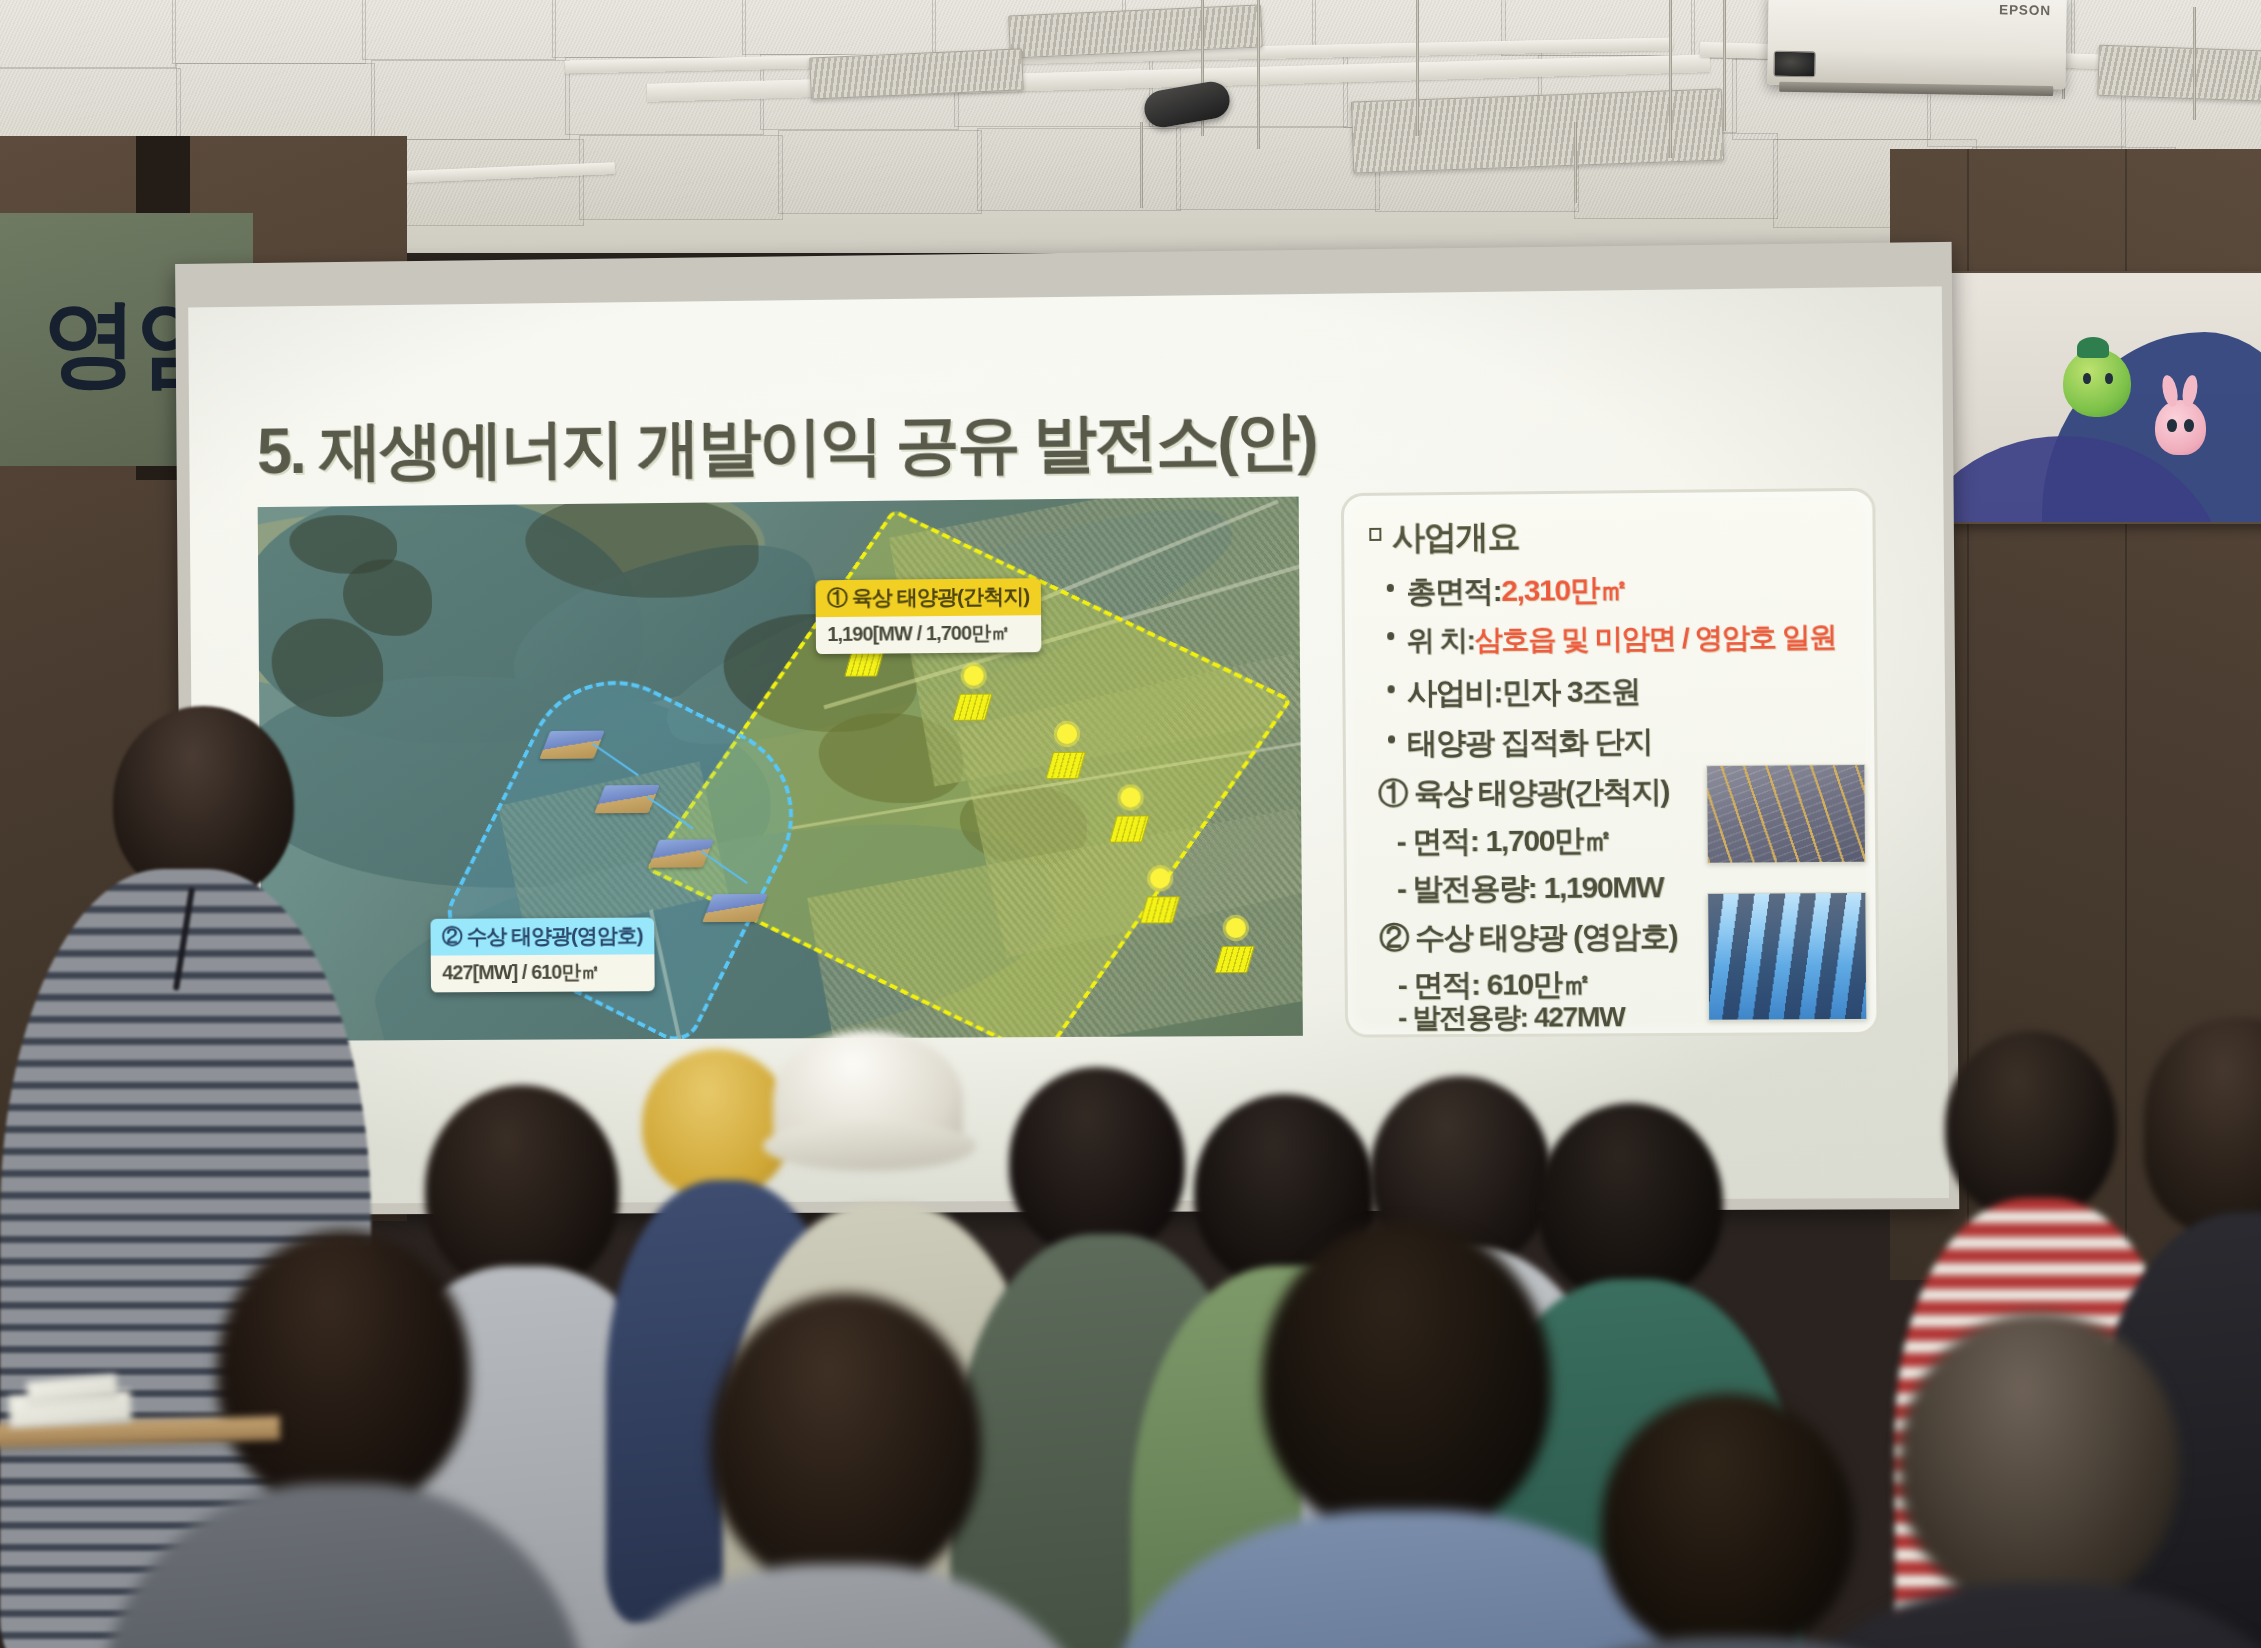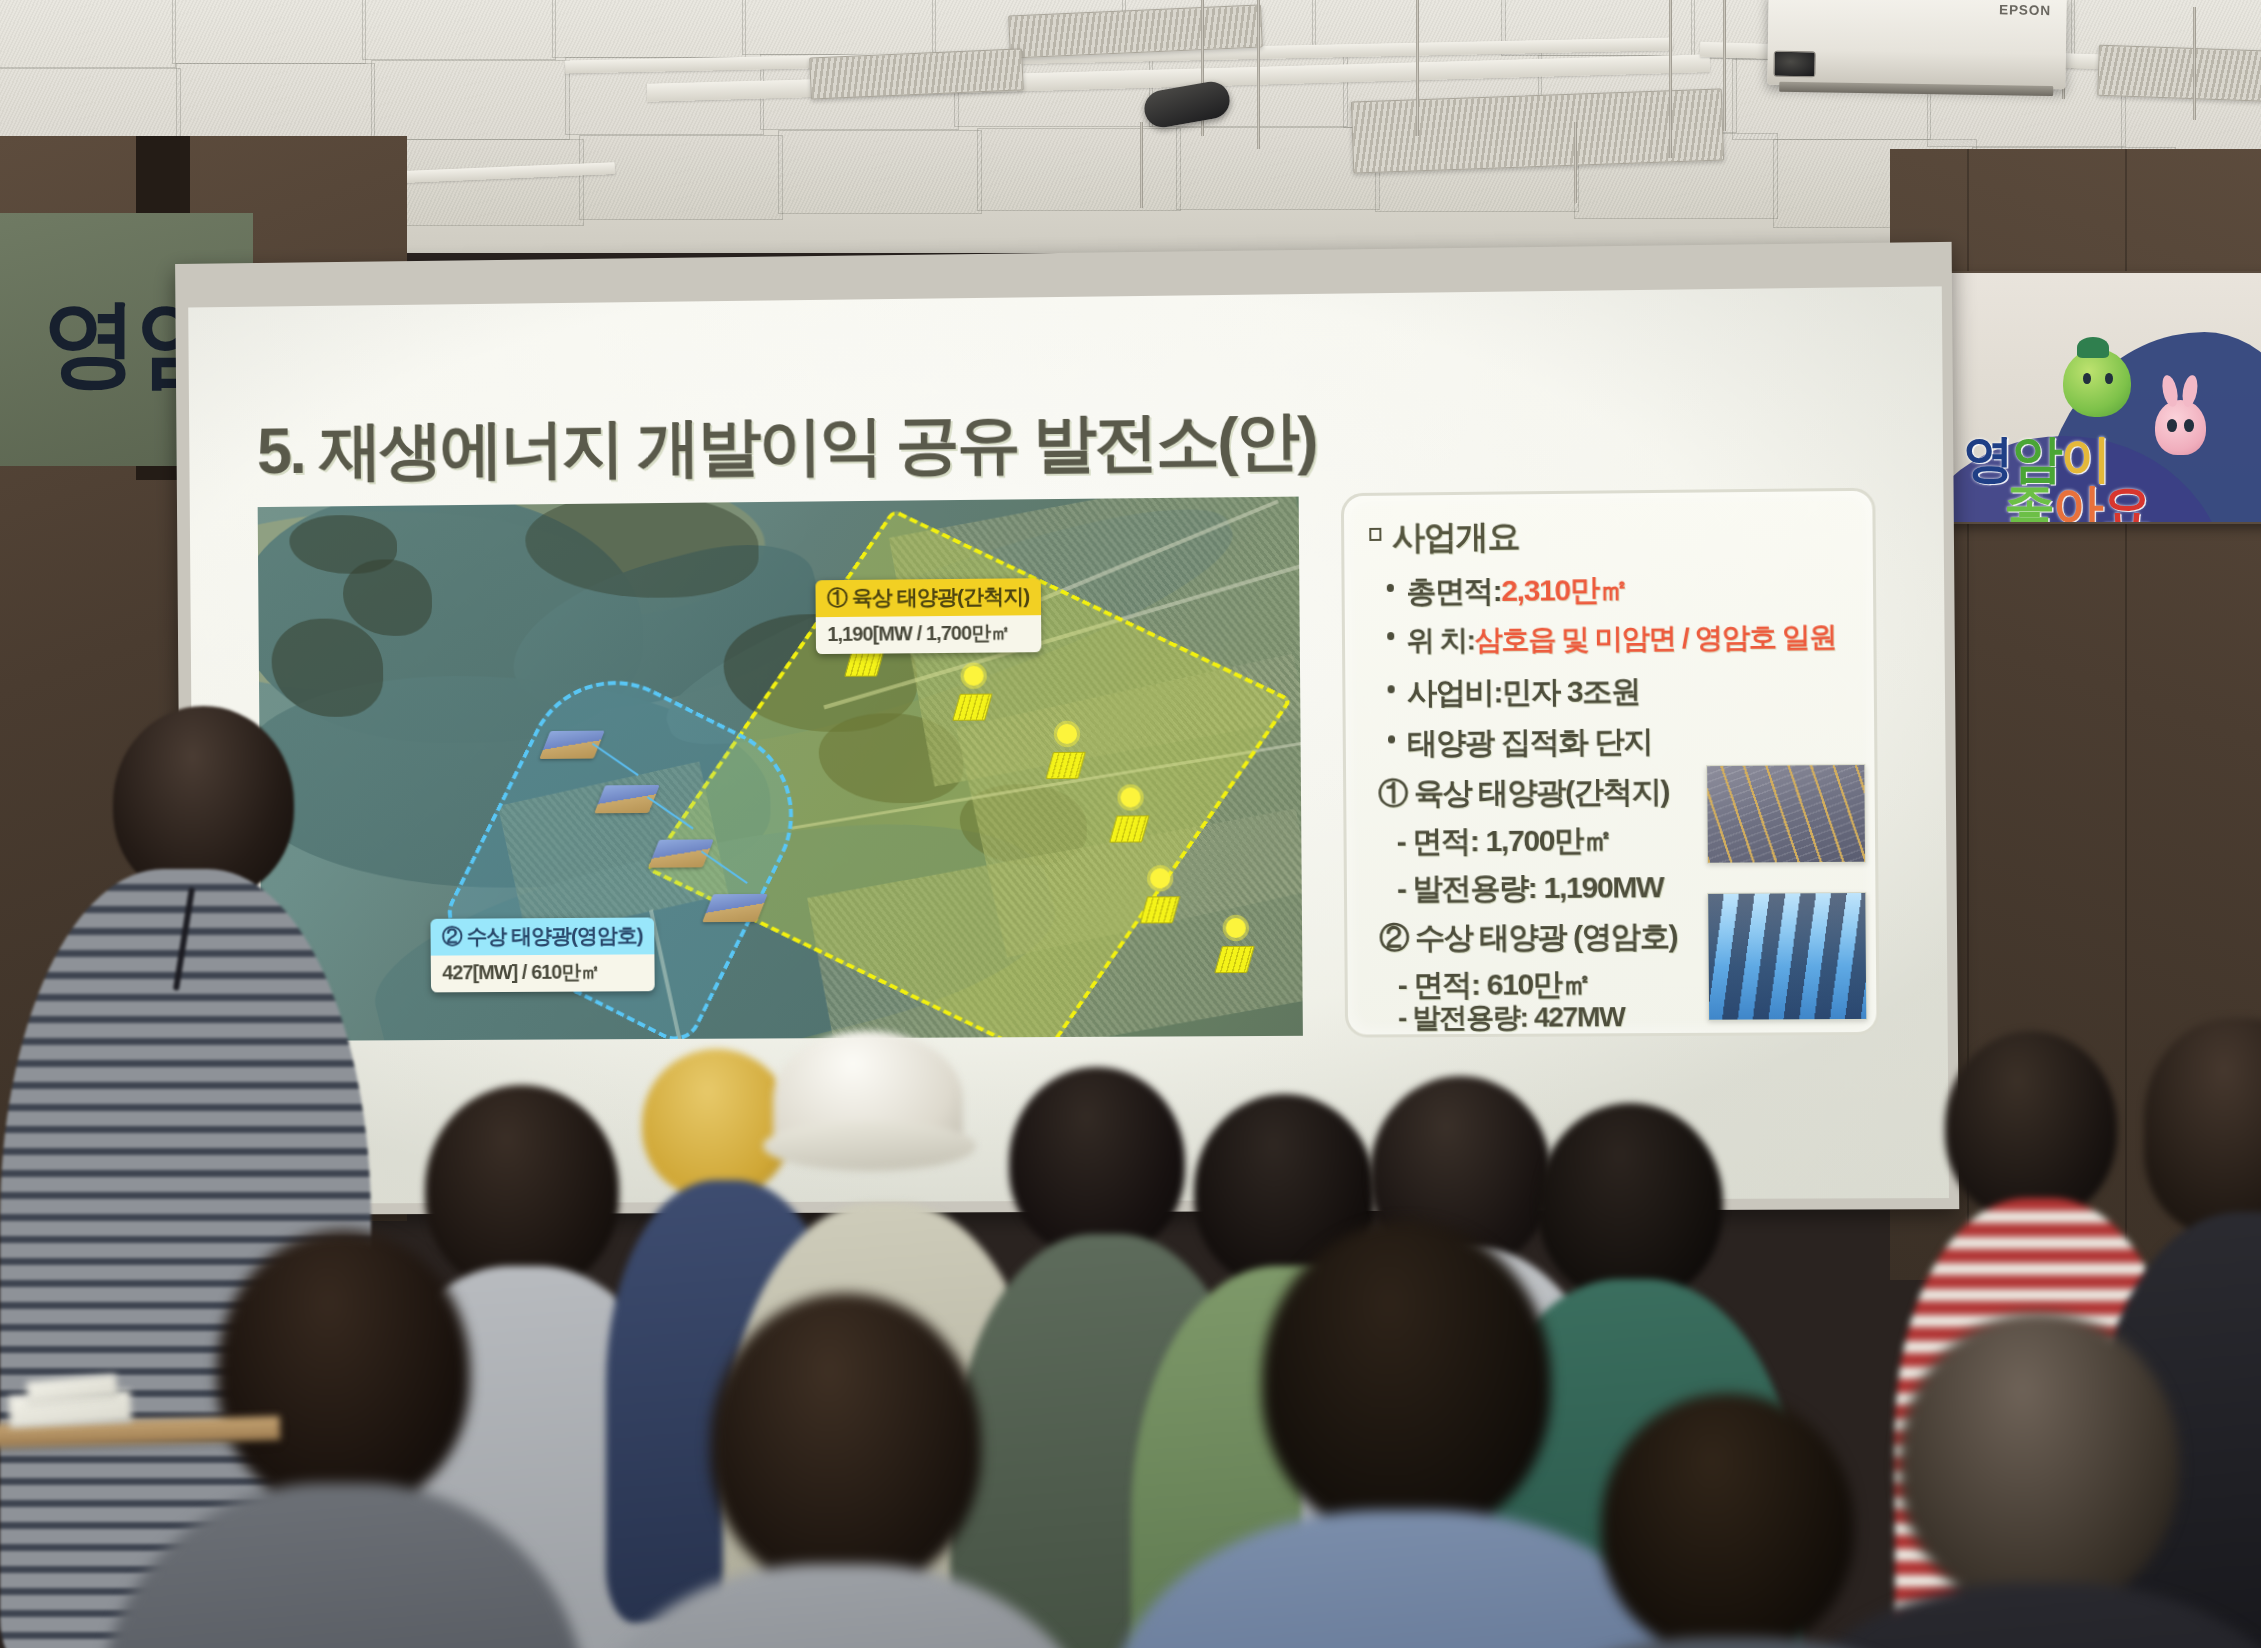--- a/index.html
+++ b/index.html
@@ -284,28 +284,20 @@
     <div class="hillA"></div>
     <div class="hillB"></div>
     <div class="turtle">
       <div class="eyeT" style="left:20px;"></div>
       <div class="eyeT" style="left:42px;"></div>
     </div>
     <div class="bunny">
       <div class="eyeB" style="left:11.8px;"></div>
       <div class="eyeB" style="left:29px;"></div>
     </div>
-    <div class="banner-text">
-      <div>
-        <span class="bt1">영</span><span class="bt2">암</span><span class="bt3">이</span>
-      </div>
-      <div style="margin-left:41px;">
-        <span class="bt4">좋</span><span class="bt5">아</span><span class="bt6">요</span>
-      </div>
-    </div>
   </div>
 
   <div class="screen-shell">
     <div class="slide">
 
       <div class="slide-title">5. 재생에너지 개발이익 공유 발전소(안)</div>
 
       <div class="map">
 
         <div class="water" style="left:-18px;  top:-13.6px; width:407px;  height:253px; border-radius:46% 58% 40% 52%;"></div>

